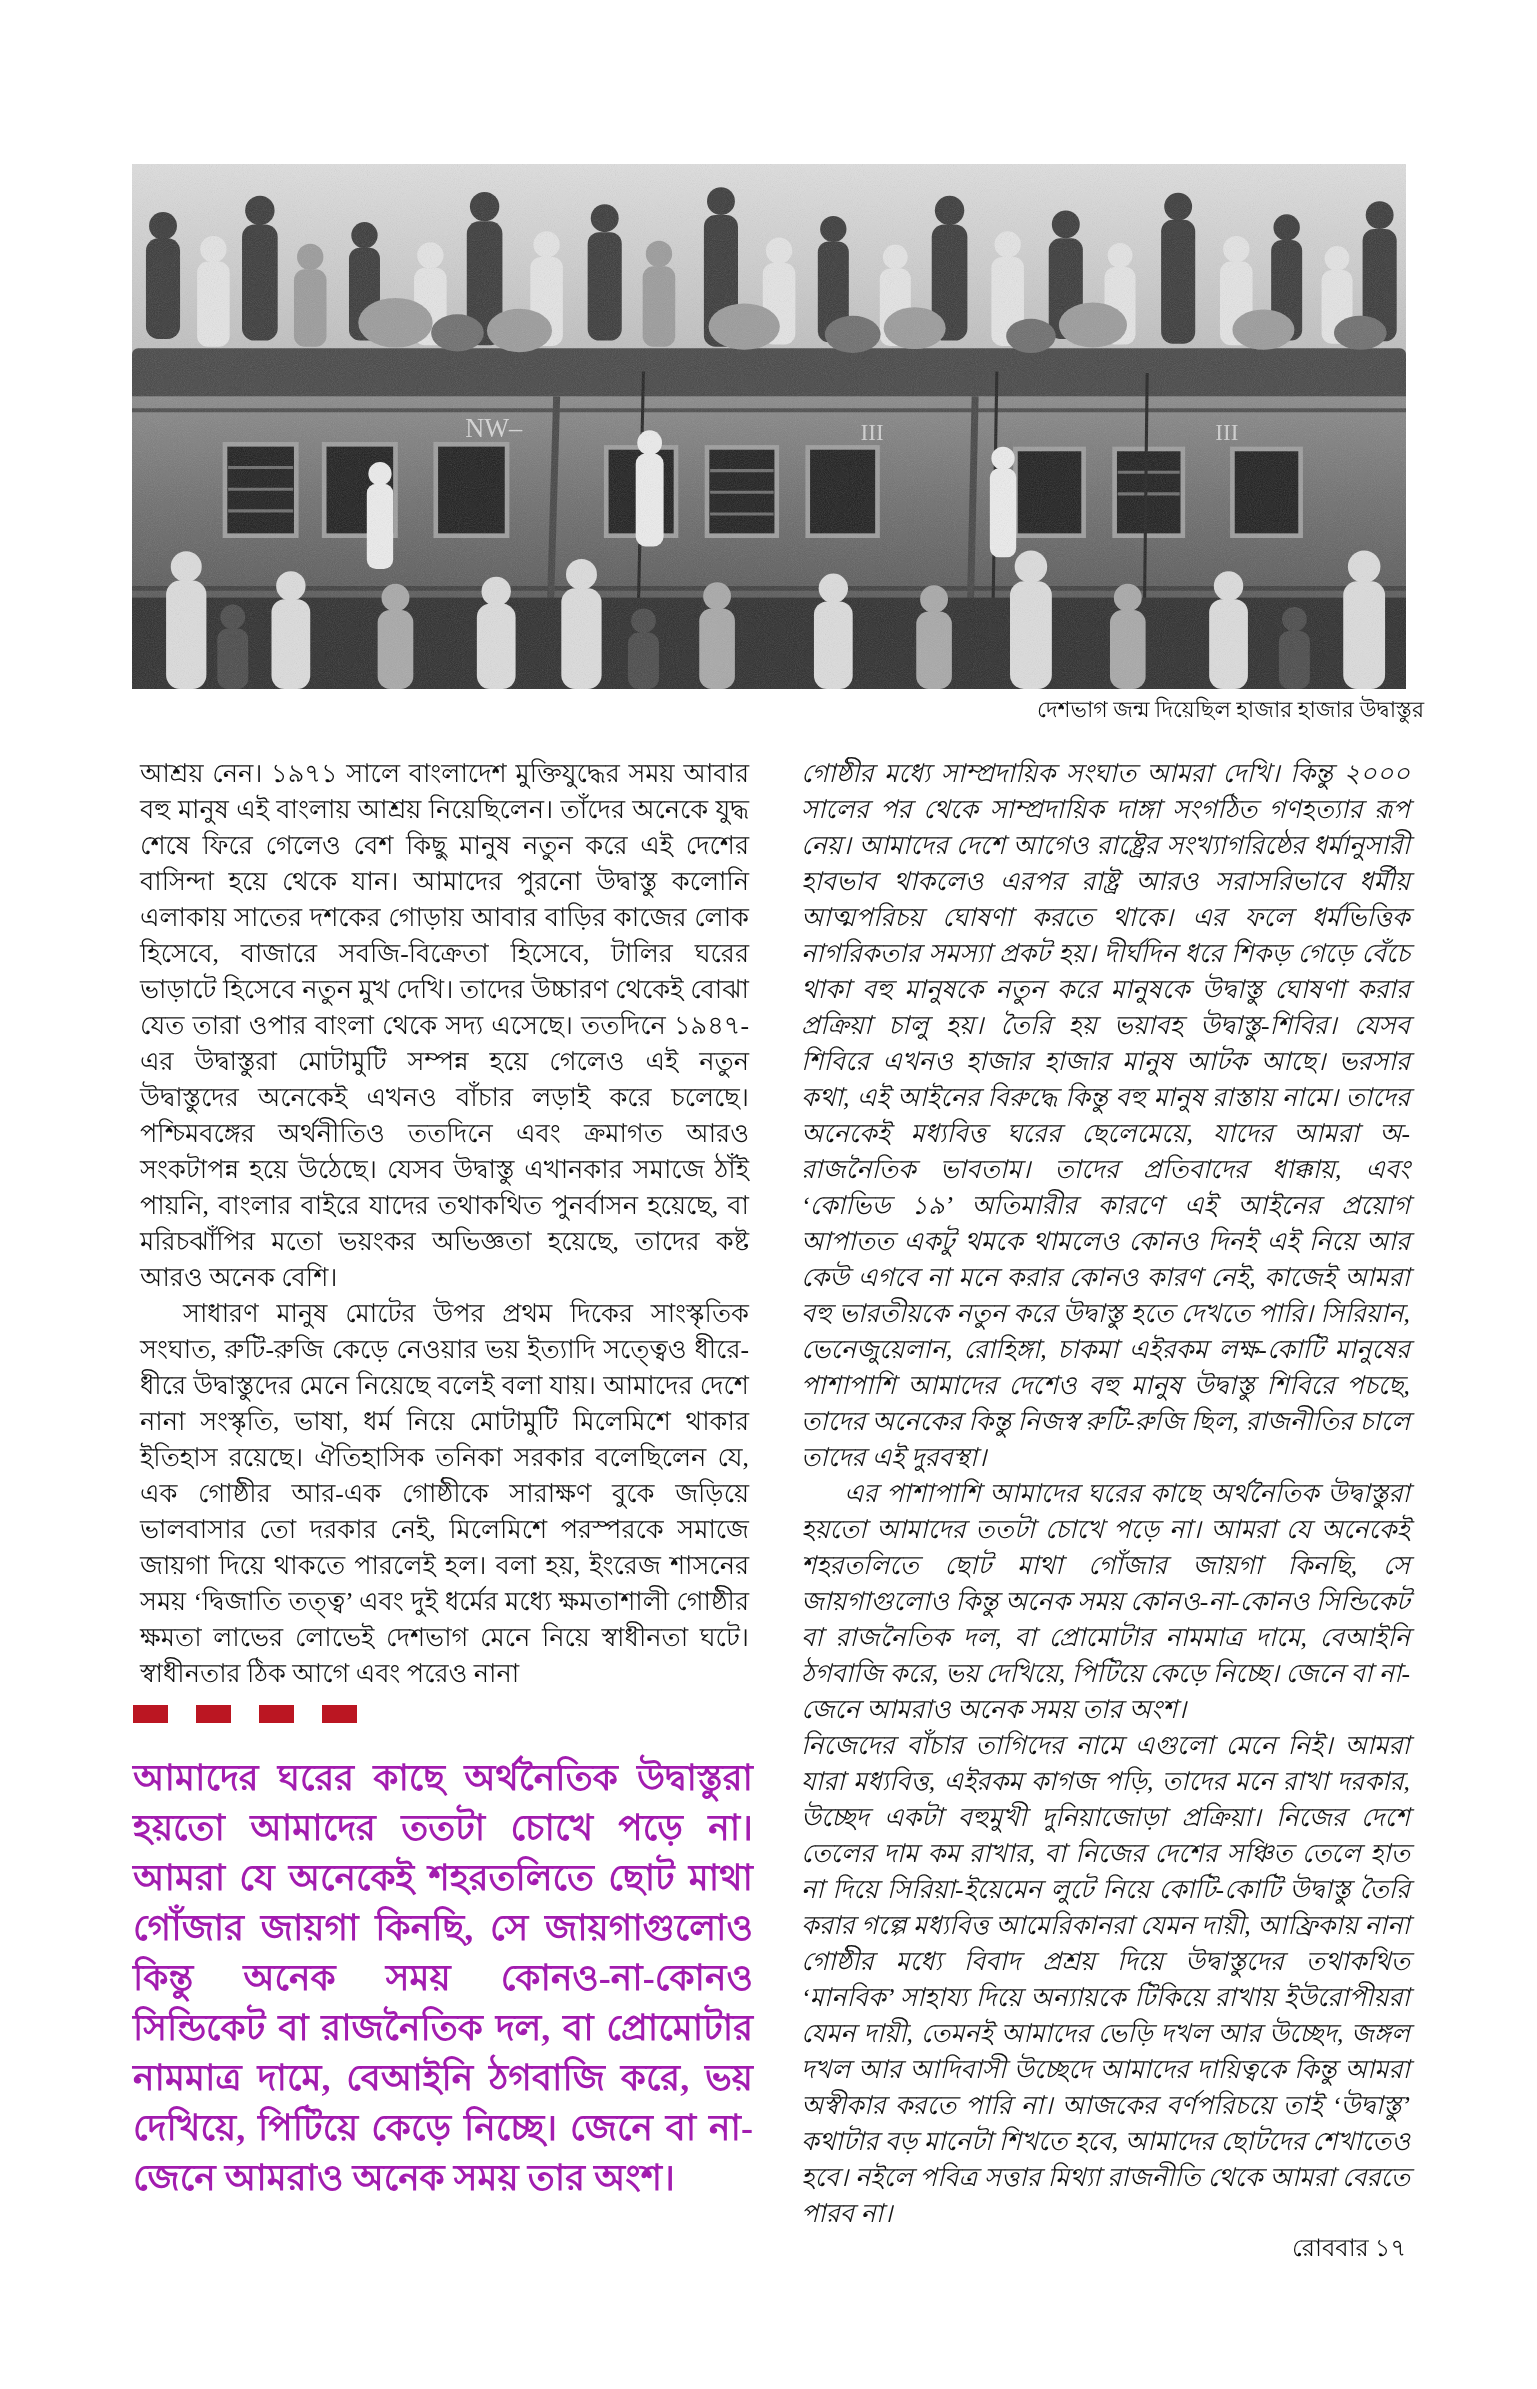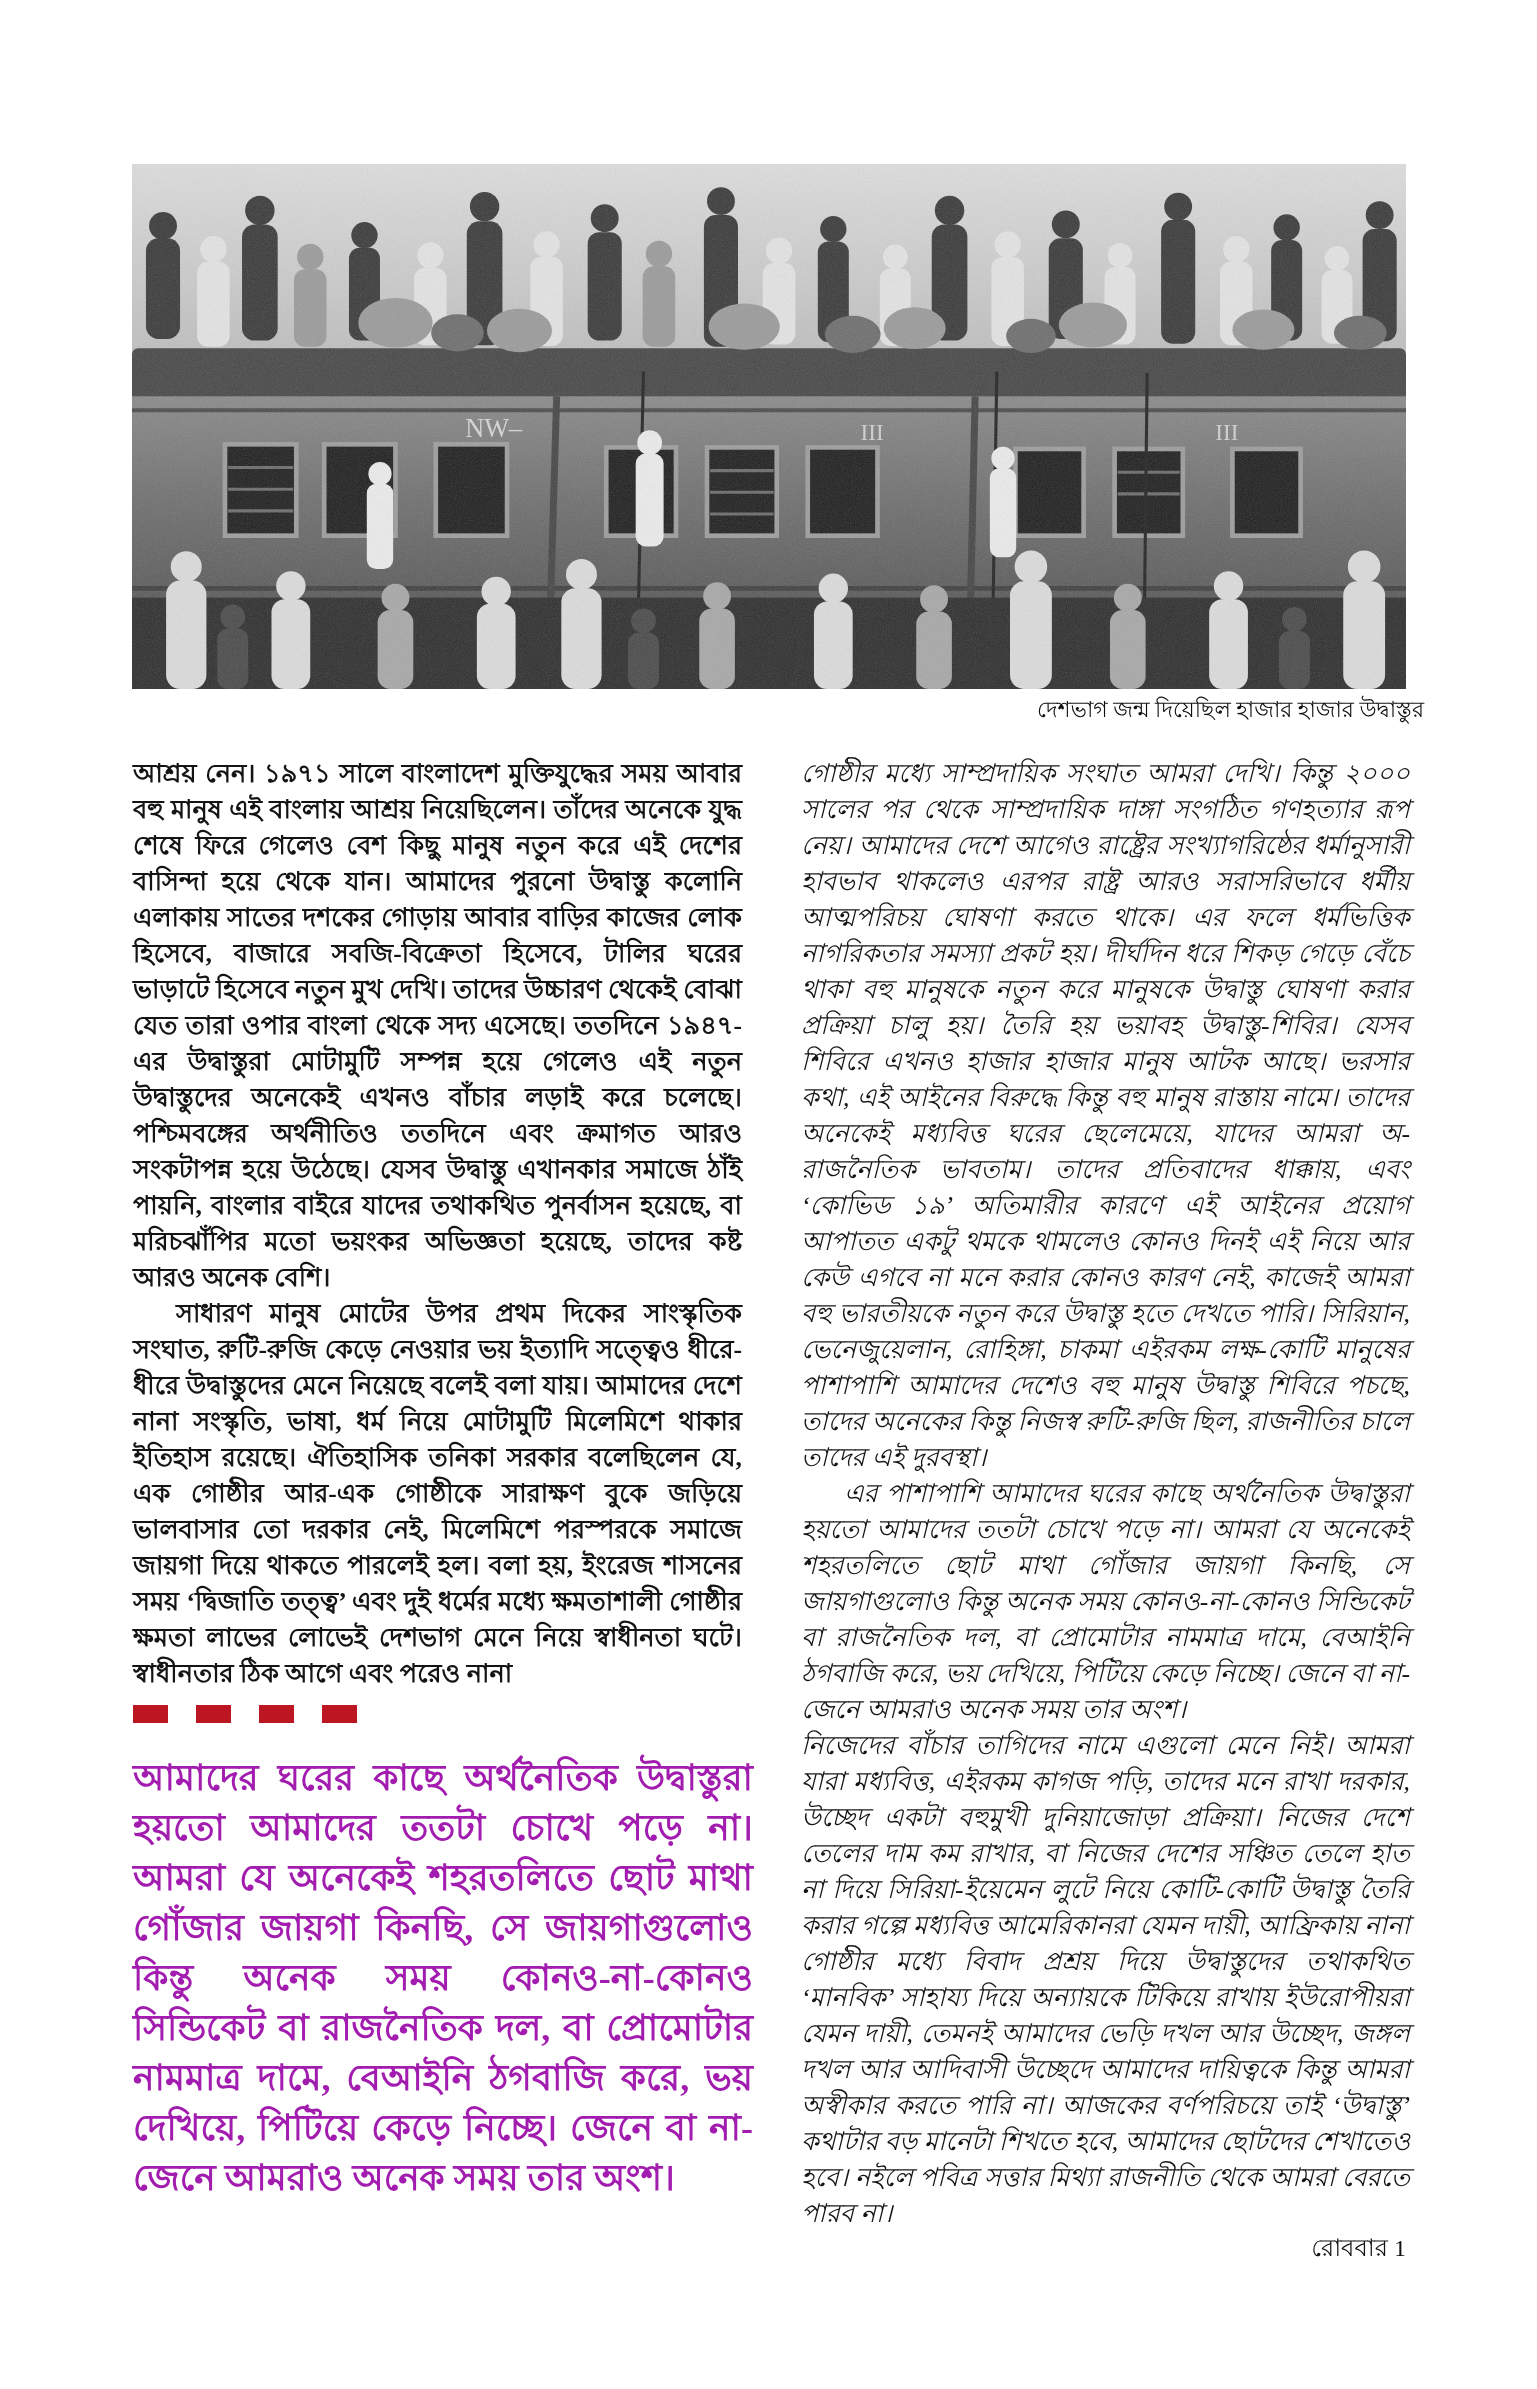--- a/index.html
+++ b/index.html
@@ -32,21 +32,21 @@
     position:absolute;
     top:756px;
     width:609px;
     font-size:25.6px;
     line-height:36px;
     text-align:justify;
     color:#141414;
   }
   .col p{margin:0;padding:0;}
   .col p.indent{text-indent:43px;}
-  .col-left{left:133px;font-weight:bold;}
+  .col-left{left:140px;}
   .col-right{left:801px;font-style:italic;}
   .dashes{
     position:absolute;
     left:133px; top:1705px;
     height:18px;
     display:flex;
     gap:28px;
   }
   .dash{
     width:35px; height:18px;
@@ -274,16 +274,16 @@
 
   <div class="dashes">
     <span class="dash"></span>
     <span class="dash"></span>
     <span class="dash"></span>
     <span class="dash"></span>
   </div>
 
   <div class="pull-quote">আমাদের ঘরের কাছে অর্থনৈতিক উদ্বাস্তুরা হয়তো আমাদের ততটা চোখে পড়ে না। আমরা যে অনেকেই শহরতলিতে ছোট মাথা গোঁজার জায়গা কিনছি, সে জায়গাগুলোও কিন্তু অনেক সময় কোনও-না-কোনও সিন্ডিকেট বা রাজনৈতিক দল, বা প্রোমোটার নামমাত্র দামে, বেআইনি ঠগবাজি করে, ভয় দেখিয়ে, পিটিয়ে কেড়ে নিচ্ছে। জেনে বা না-জেনে আমরাও অনেক সময় তার অংশ।</div>
 
-  <div class="page-number">রোববার 1</div>
+  <div class="page-number">রোববার ১৭</div>
 
 </div>
 
 
 </body></html>

